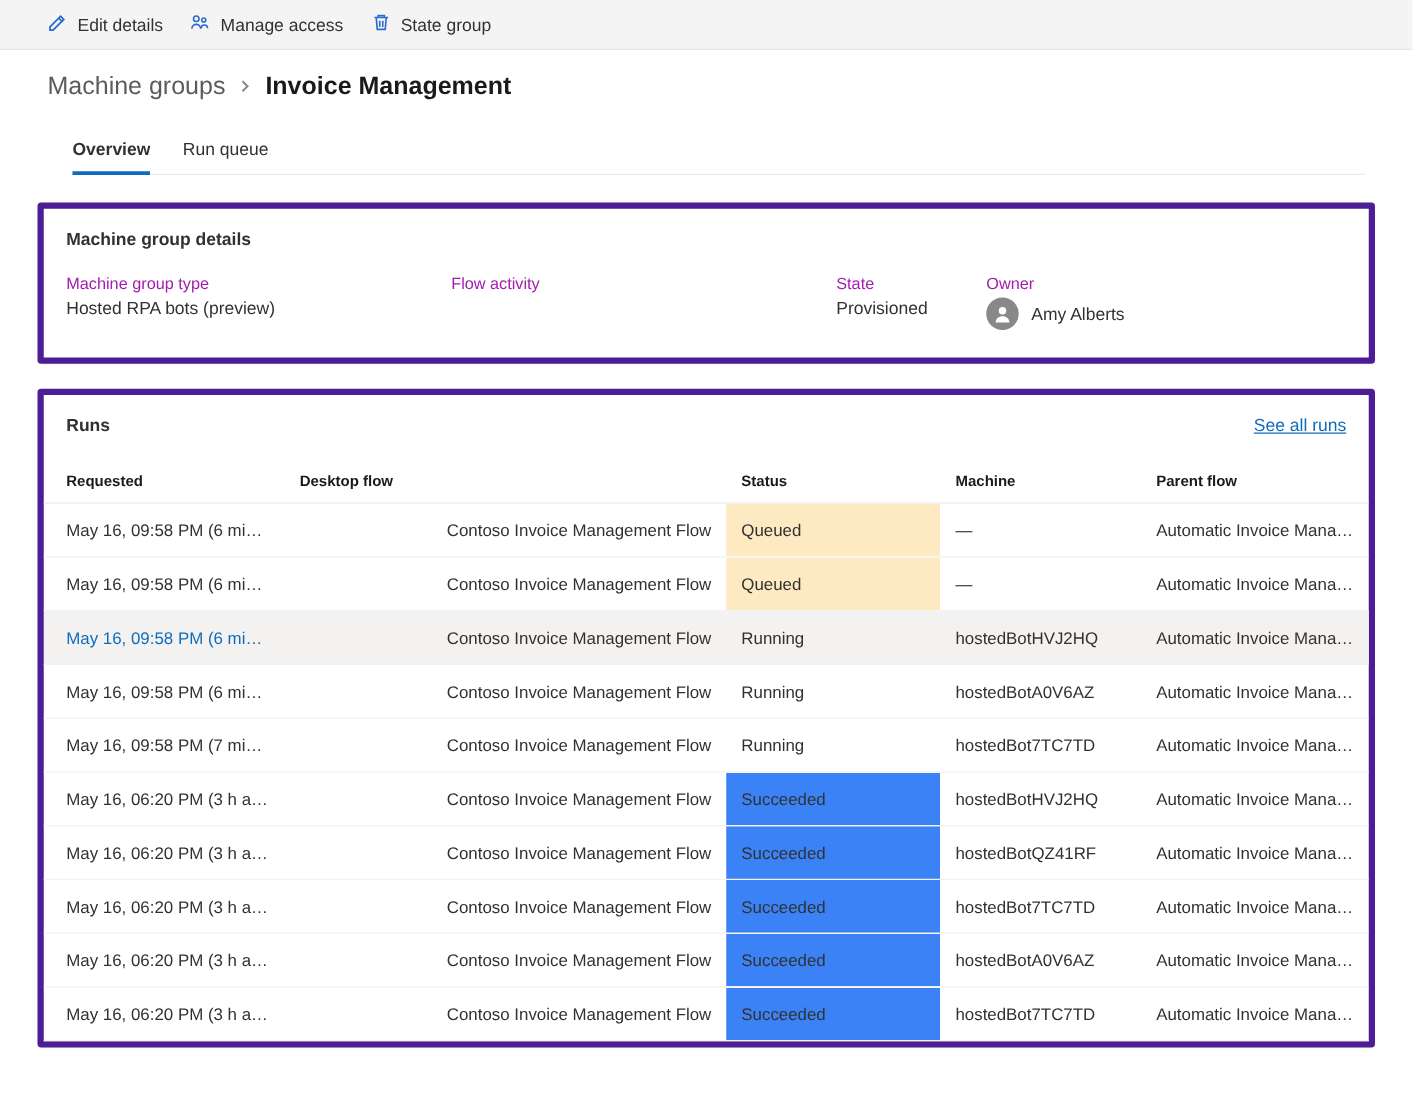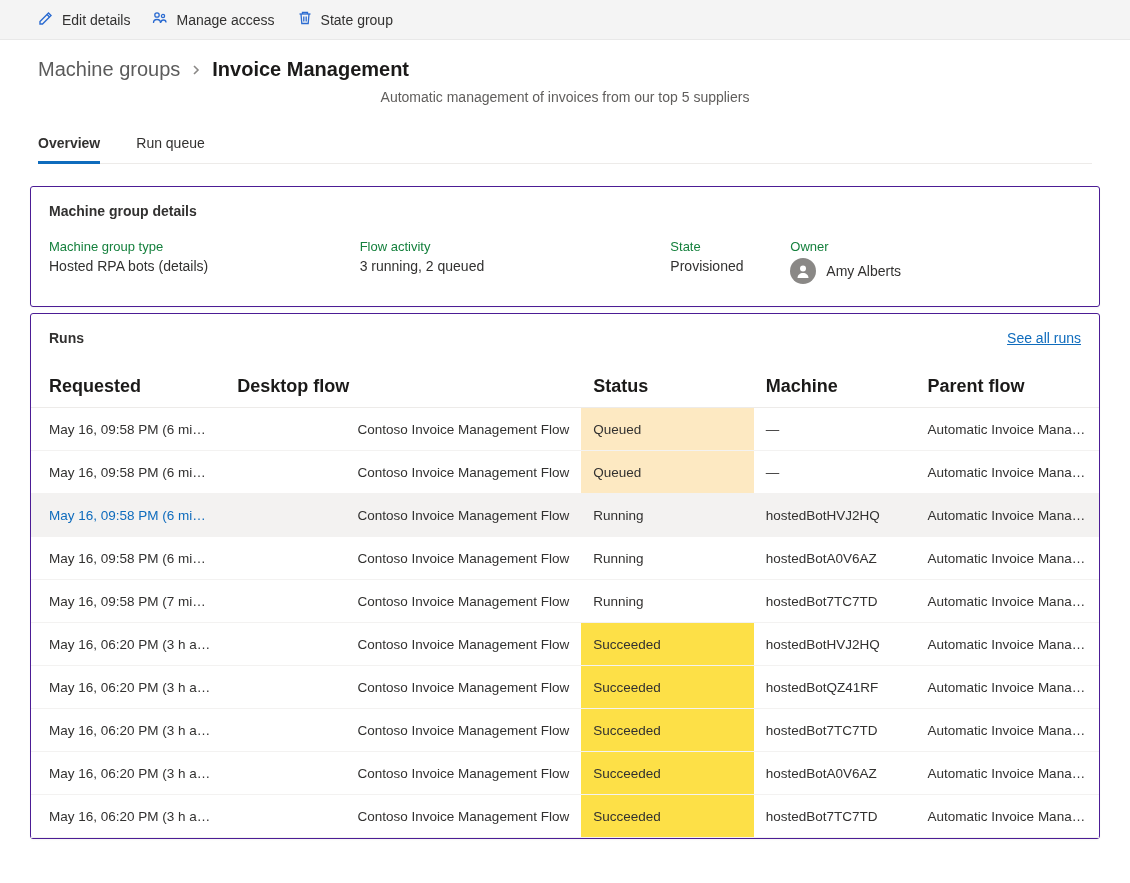--- a/index.html
+++ b/index.html
@@ -41,54 +41,55 @@
   }
   .breadcrumb .sep { color: #8a8886; }
   .breadcrumb .current { font-weight: 600; color: #1b1a19; }
   .description {
     margin-top: 8px;
     color: #605e5c;
   }
   .tabs {
     margin-top: 24px;
     display: flex;
-    gap: 36px;
+    gap: 26px;
     border-bottom: 1px solid #edebe9;
+    margin-left: 20px;
   }
   .tab {
     padding: 6px 0 10px 0;
     cursor: pointer;
     color: #323130;
   }
   .tab.active {
     font-weight: 600;
     border-bottom: 3px solid #0f6cbd;
     margin-bottom: -1px;
   }
   .cards { padding: 22px 30px; }
   .card {
-    border: 1px solid #4c1d95;
+    border: 5px solid #4c1d95;
     border-radius: 3px;
     box-shadow: 0 1px 2px rgba(0,0,0,0.04);
-    margin-bottom: 6px;
+    margin-bottom: 20px;
     background: #fff;
   }
   .card-title {
     font-weight: 600;
     padding: 16px 18px 20px 18px;
   }
   .details-grid {
     display: flex;
     padding: 0 18px 22px 18px;
     gap: 20px;
   }
   .detail-col { flex: 1; }
   .detail-col.owner { flex: 1; }
   .detail-label {
-    color: #15803d;
+    color: #a21caf;
     font-size: 13px;
     margin-bottom: 4px;
   }
   .detail-value { color: #323130; }
   .owner-row {
     display: flex;
     align-items: center;
     gap: 10px;
     margin-top: 2px;
   }
@@ -110,40 +111,40 @@
     text-decoration: underline;
     cursor: pointer;
   }
   table.runs {
     width: 100%;
     border-collapse: collapse;
   }
   table.runs th {
     text-align: left;
     font-weight: 600;
-    font-size: 18px;
+    font-size: 12px;
     padding: 10px 12px;
     border-bottom: 1px solid #edebe9;
     color: #1b1a19;
   }
   table.runs td {
     padding: 0 12px;
     height: 43px;
     border-bottom: 1px solid #f3f2f1;
     font-size: 13.5px;
     color: #323130;
     white-space: nowrap;
     overflow: hidden;
     text-overflow: ellipsis;
     max-width: 0;
   }
   table.runs tr.highlight td { background: #f3f2f1; }
   table.runs tr.highlight td:first-child { color: #0f6cbd; }
   td.status-queued, td.status-Queued { background: #fde9c2; }
-  td.status-succeeded, td.status-Succeeded { background: #fde047; }
+  td.status-succeeded, td.status-Succeeded { background: #3b82f6; }
   .col-requested { width: 180px; padding-left: 18px !important; }
   .col-flow { width: 330px; text-align: right; }
   .col-status { width: 160px; }
   .col-machine { width: 150px; }
   .col-parent { width: 170px; }
 </style>
 </head>
 <body>
 
 <div class="toolbar">
@@ -183,40 +184,38 @@
 <div class="header-area">
   <div class="breadcrumb">
     <span class="root">Machine groups</span>
     <span class="sep">
       <svg width="12" height="12" viewBox="0 0 12 12" fill="none" stroke="#8a8886" stroke-width="1.6">
           <path d="M4 2l4 4-4 4"></path>
         </svg>
     </span>
     <span class="current">Invoice Management</span>
   </div>
-  <div class="description">Automatic management of invoices from our top 5 suppliers</div>
 
   <div class="tabs">
     <div class="tab active">Overview</div>
     <div class="tab">Run queue</div>
   </div>
 </div>
 
 <div class="cards">
 
   <div class="card">
     <div class="card-title">Machine group details</div>
     <div class="details-grid">
       <div class="detail-col">
         <div class="detail-label">Machine group type</div>
-        <div class="detail-value">Hosted RPA bots (details)</div>
+        <div class="detail-value">Hosted RPA bots (preview)</div>
       </div>
       <div class="detail-col">
         <div class="detail-label">Flow activity</div>
-        <div class="detail-value">3 running, 2 queued</div>
       </div>
       <div class="detail-col" style="flex:0 0 100px;">
         <div class="detail-label">State</div>
         <div class="detail-value">Provisioned</div>
       </div>
       <div class="detail-col owner">
         <div class="detail-label">Owner</div>
         <div class="owner-row">
           <span class="avatar">
             <svg viewBox="0 0 16 16">

